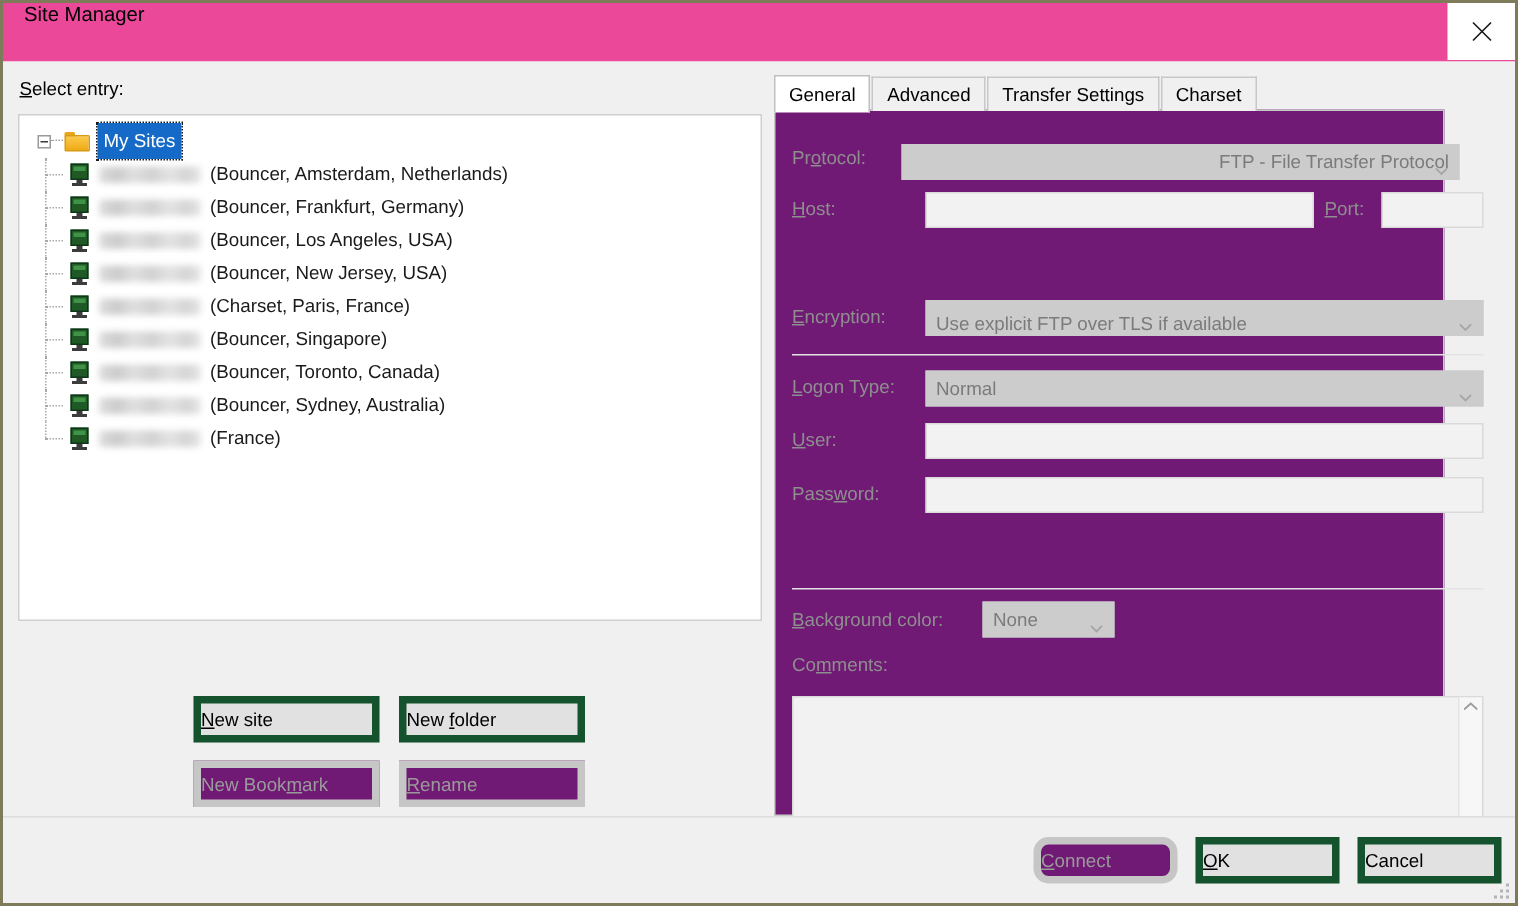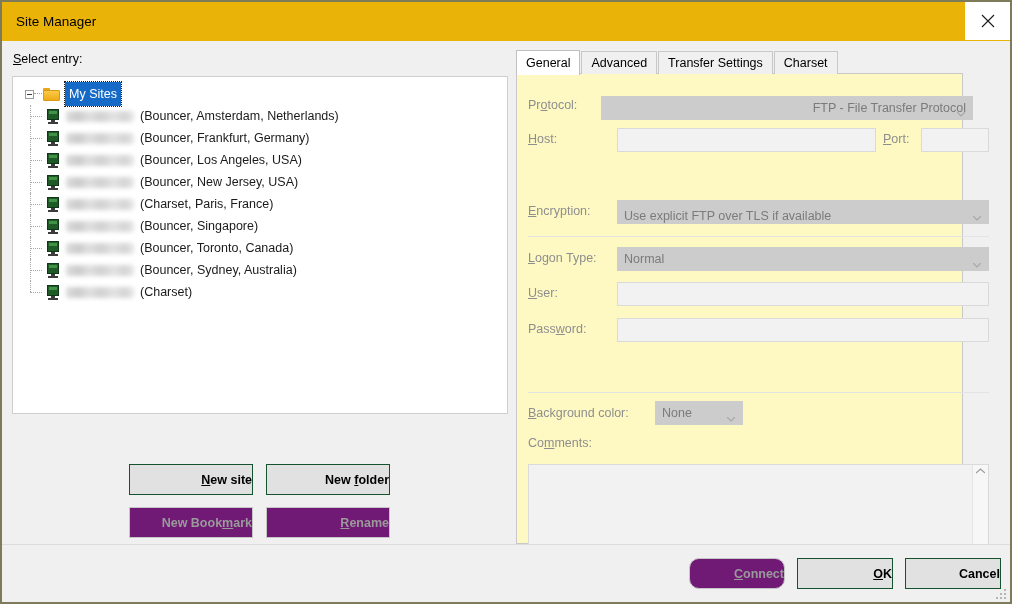--- a/index.html
+++ b/index.html
@@ -10,22 +10,22 @@
   }
   .window{
     position:absolute;inset:0;
     border:2px solid #7e7b5a;
     background:#f0f0f0;
     box-sizing:border-box;
     display:flex;flex-direction:column;
   }
   
   .titlebar{
-    height:39px;flex:0 0 39px;background:#eab308;
-    display:flex;align-items:center;position:relative;
+    height:39px;flex:0 0 39px;background:#ec4899;
+    display:flex;position:relative;
   }
   .title-text{padding-left:14px;font-size:13.5px;color:#000;}
   .close-btn{
     position:absolute;right:0;top:0;width:45px;height:38px;
     display:flex;align-items:center;justify-content:center;
     background:#ffffff;cursor:default;
   }
   .close-btn svg{display:block;}
   
   .content{flex:1 1 auto;position:relative;background:#f0f0f0;}
@@ -98,37 +98,37 @@
   }
   .redacted{
     display:inline-block;width:68px;height:11px;margin-right:6px;
     background:linear-gradient(90deg,#dcdcdc 0%,#c9c9c9 18%,#dedede 34%,#cfcfcf 52%,#e2e2e2 70%,#d2d2d2 86%,#e6e6e6 100%);
     filter:blur(2.1px);opacity:.95;vertical-align:middle;border-radius:2px;
   }
   .site-desc{font-size:12.5px;color:#1a1a1a;}
   
   .btn{
     font-family:"Liberation Sans",sans-serif;font-size:12.5px;
-    border:1px solid #14532d;background:#e1e1e1;color:#000;
-    display:flex;align-items:center;justify-content:flex-end;
-    box-sizing:border-box;cursor:default;font-weight:bold;
+    border:5px solid #14532d;background:#e1e1e1;color:#000;
+    display:flex;align-items:center;justify-content:flex-start;
+    box-sizing:border-box;cursor:default;
   }
   .btn.disabled{color:#9a9a9a;background:#701a75;border-color:#c6c6c6;}
   .left-btn{position:absolute;width:124px;height:31px;}
   
   .tabstrip{position:absolute;left:514px;top:9px;display:flex;align-items:flex-end;height:24px;z-index:3;}
   .tab{
     height:23px;padding:0 9px;display:flex;align-items:center;
     font-size:12.5px;border:1px solid #c8c8c8;border-bottom:none;
     background:#f0f0f0;color:#000;margin-right:1px;box-sizing:border-box;cursor:default;
   }
   .tab.active{background:#ffffff;border-color:#c0c0c0;height:25px;margin-bottom:-1px;position:relative;z-index:4;}
   .tabpanel{
     position:absolute;left:514px;top:32px;width:447px;height:471px;
-    background:#fef9c3;border:1px solid #c8c8c8;box-sizing:border-box;
+    background:#701a75;border:1px solid #c8c8c8;box-sizing:border-box;
   }
   .field-row{position:absolute;display:flex;align-items:center;}
   .flabel{color:#8e8e8e;font-size:12.5px;}
   .combo{
     background:#cccccc;border:1px solid #cccccc;color:#7b7b7b;
     display:flex;align-items:center;padding:0 6px;box-sizing:border-box;
     font-size:12.5px;position:relative;
   }
   .combo .chev{
     position:absolute;right:7px;top:50%;margin-top:-2px;
@@ -274,21 +274,21 @@
               <span class="site-desc">(Bouncer, Sydney, Australia)</span>
             </div>
             <div class="tree-row child-row">
               <div class="child-indent last"></div>
               <div class="server-icon">
                 <span class="scr"></span>
                 <span class="stand"></span>
                 <span class="base"></span>
               </div>
               <span class="redacted"></span>
-              <span class="site-desc">(Charset)</span>
+              <span class="site-desc">(France)</span>
             </div>
           </div>
       </div>
     </div>
 
     <div class="btn left-btn" style="left:127px;top:423px;">
       <span><span class="mn">N</span>ew site</span>
     </div>
     <div class="btn left-btn" style="left:264px;top:423px;">
       <span>New <span class="mn">f</span>older</span>

